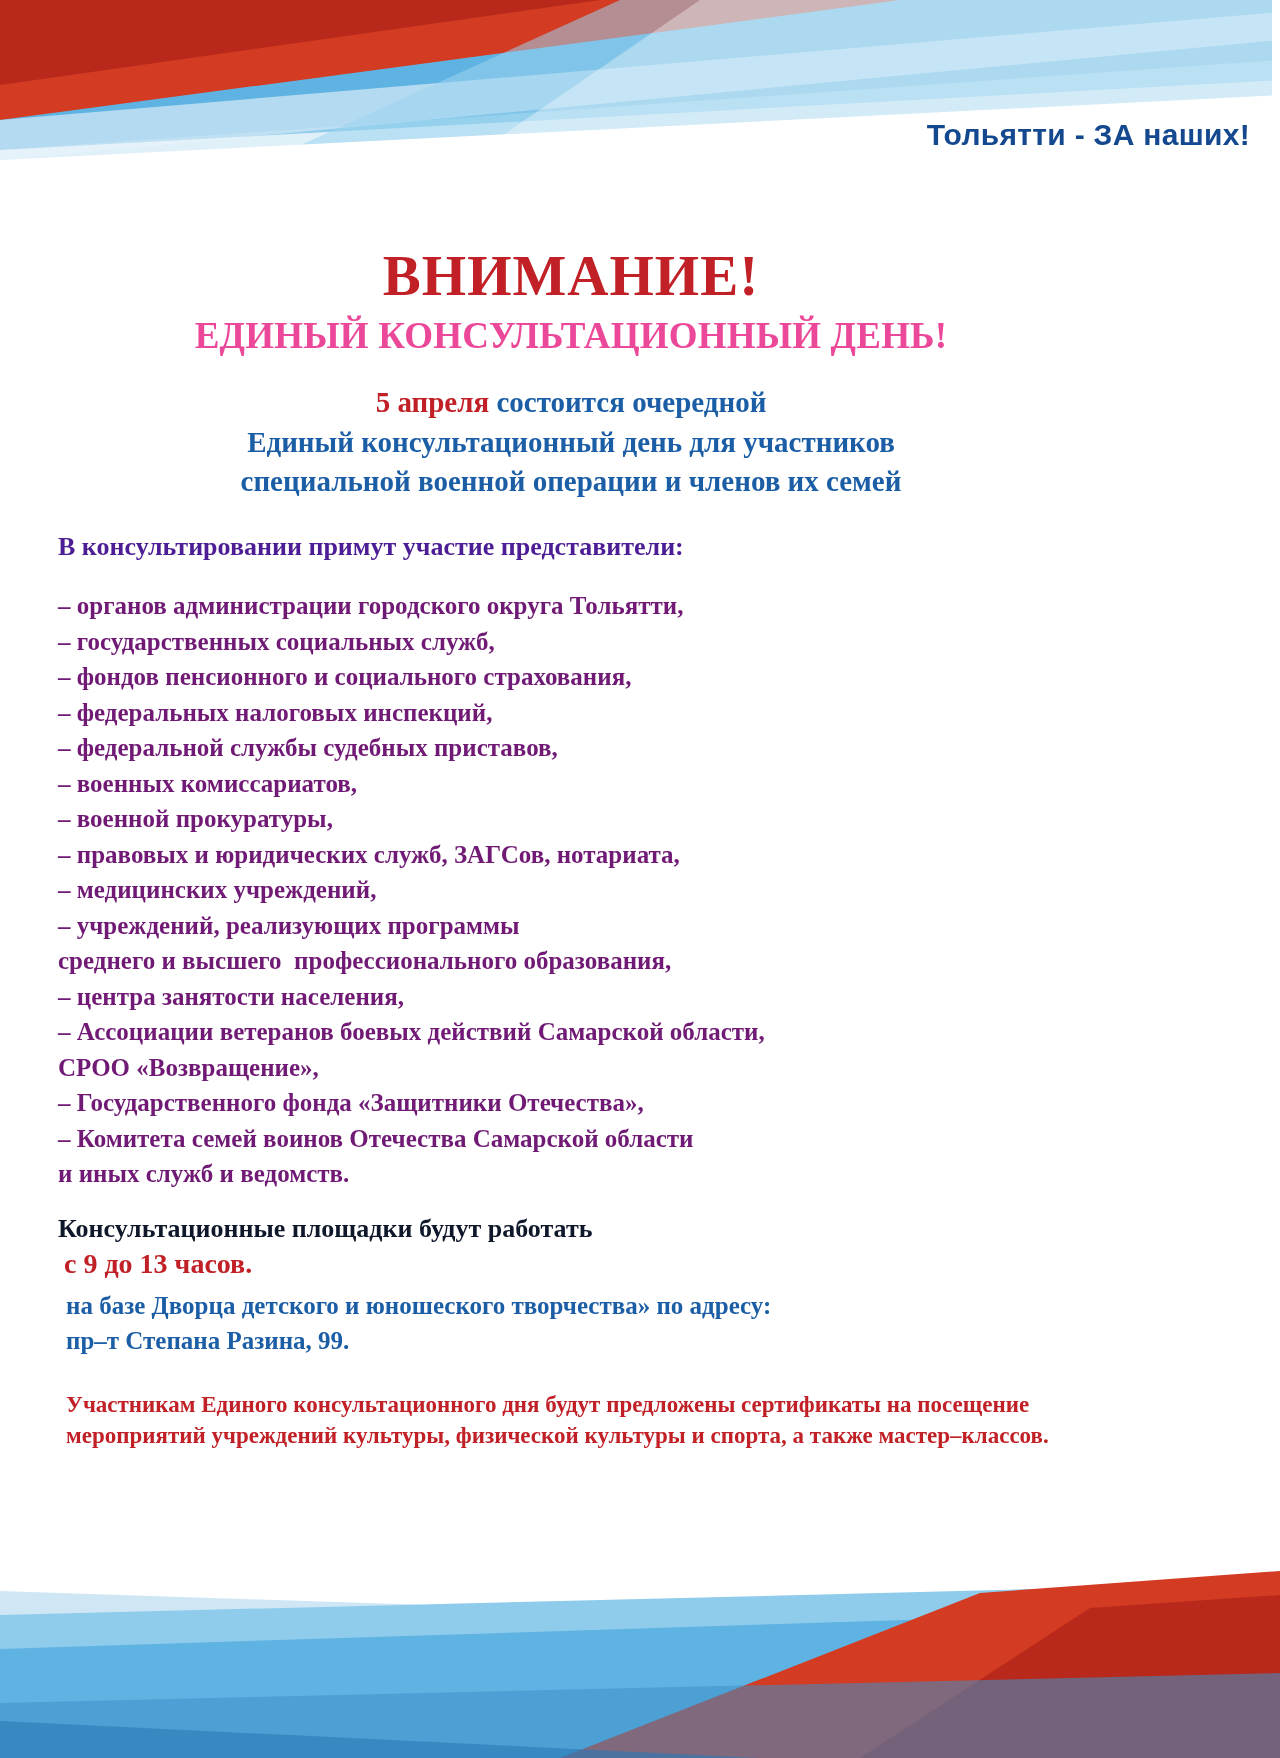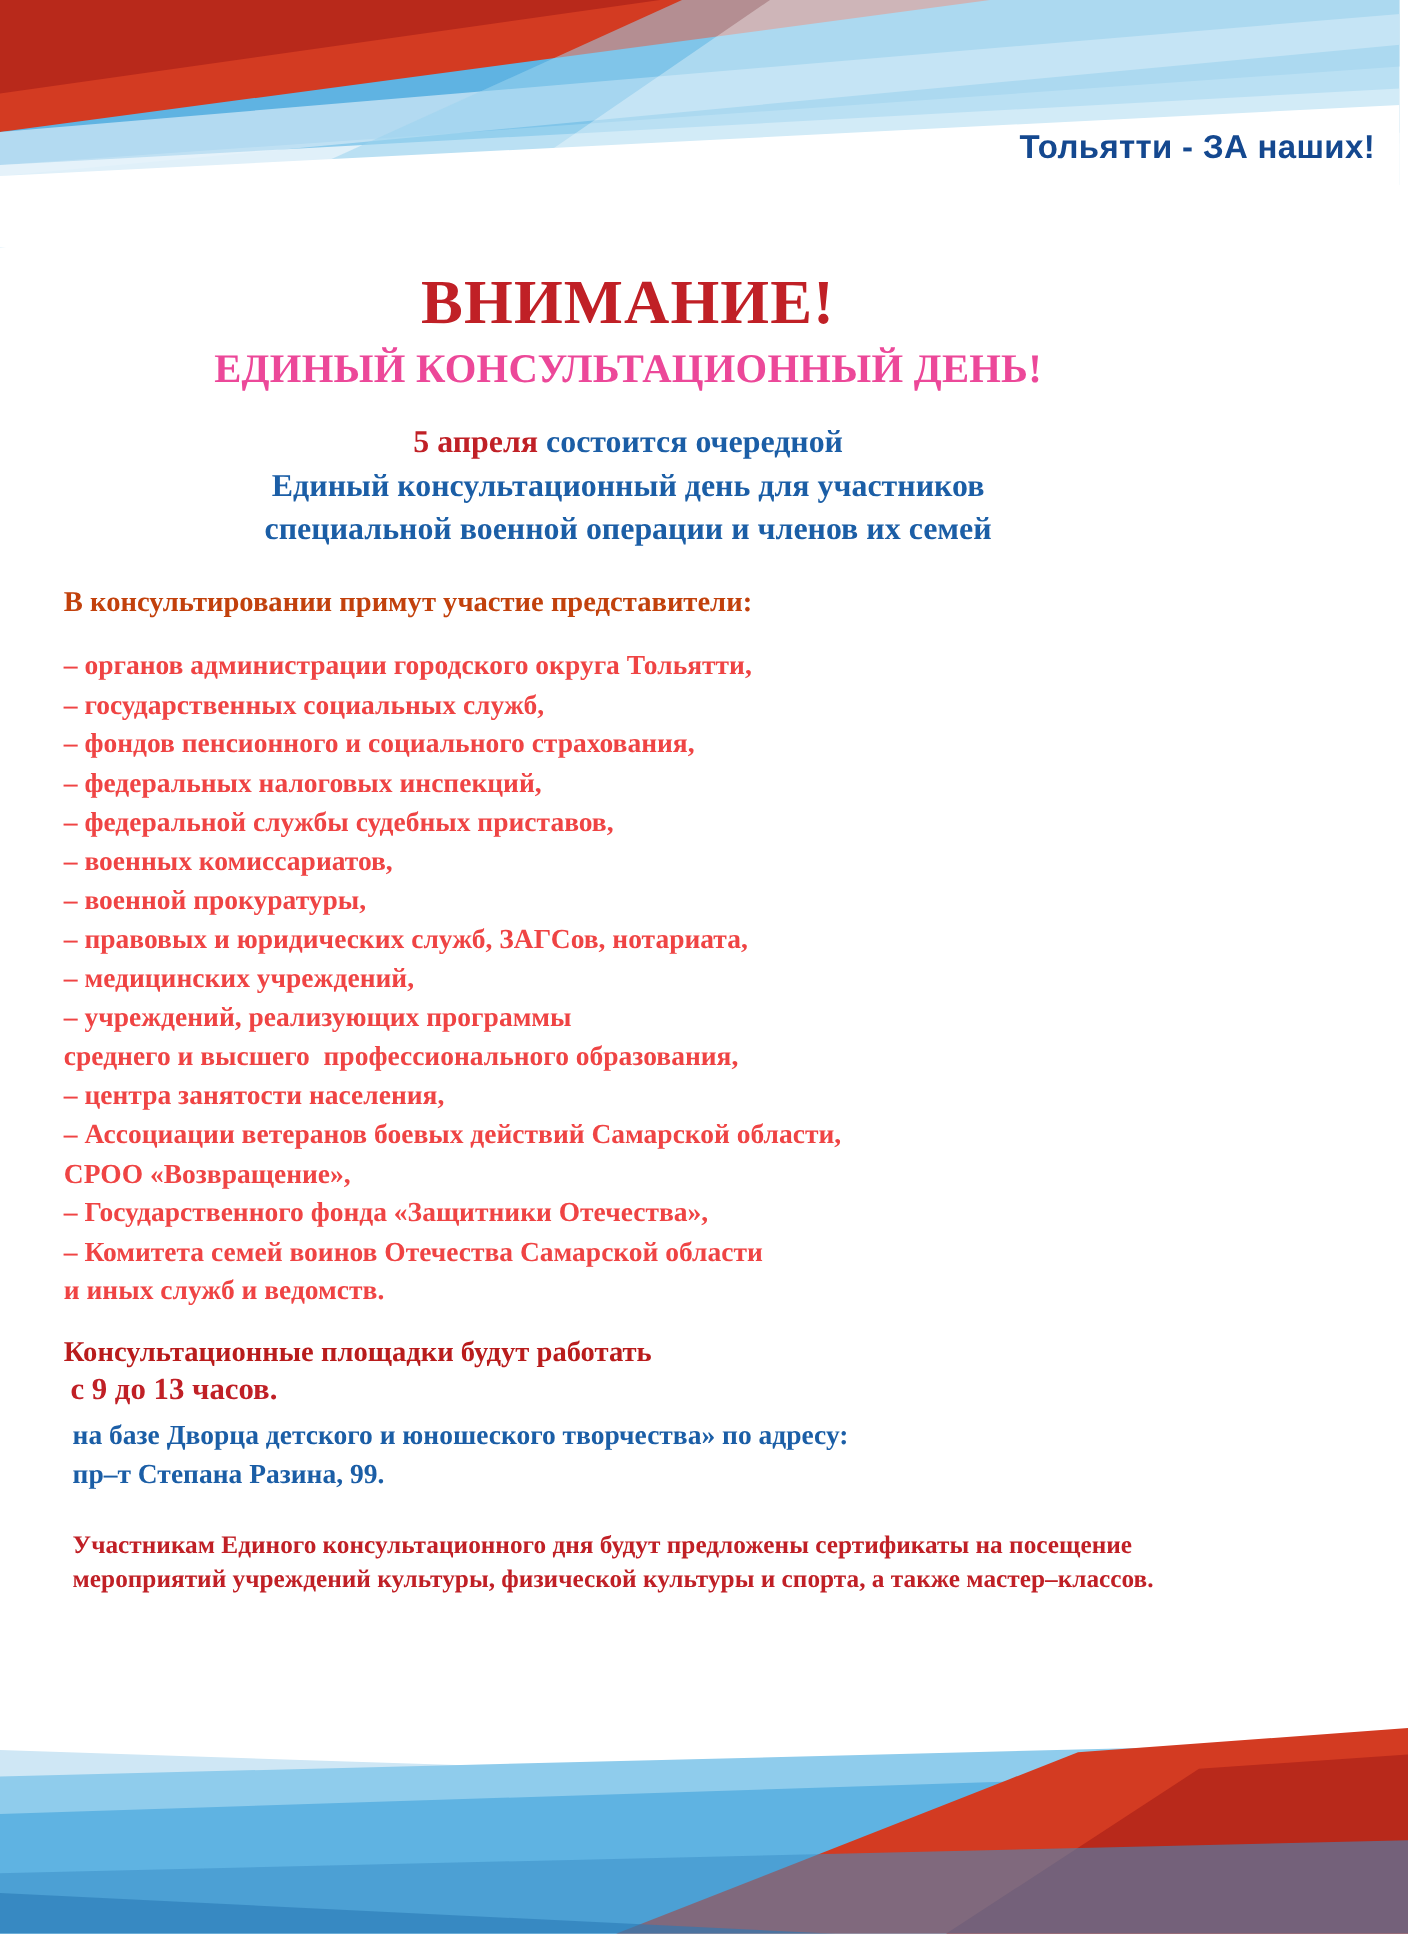--- a/index.html
+++ b/index.html
@@ -89,43 +89,43 @@
     font-weight: bold;
     font-size: 29px;
     line-height: 1.37;
     margin: 0 0 30px 0;
   }
   .lead .date {
     color: #c02026;
   }
 
   .intro {
-    color: #c2410c;
+    color: #4c1d95;
     font-family: "Liberation Serif", serif;
     font-weight: bold;
     font-size: 26px;
     margin: 0 0 26px 0;
   }
 
   .list {
     margin: 0;
     padding: 0;
     list-style: none;
   }
   .list li {
-    color: #ef4444;
+    color: #701a75;
     font-family: "Liberation Serif", serif;
     font-weight: bold;
     font-size: 25px;
     line-height: 1.42;
     white-space: pre-wrap;
   }
 
   .work-hdr {
-    color: #b91c1c;
+    color: #0f172a;
     font-family: "Liberation Serif", serif;
     font-weight: bold;
     font-size: 26px;
     margin: 22px 0 4px 0;
   }
   .hours {
     color: #c02026;
     font-family: "Liberation Serif", serif;
     font-weight: bold;
     font-size: 28px;

